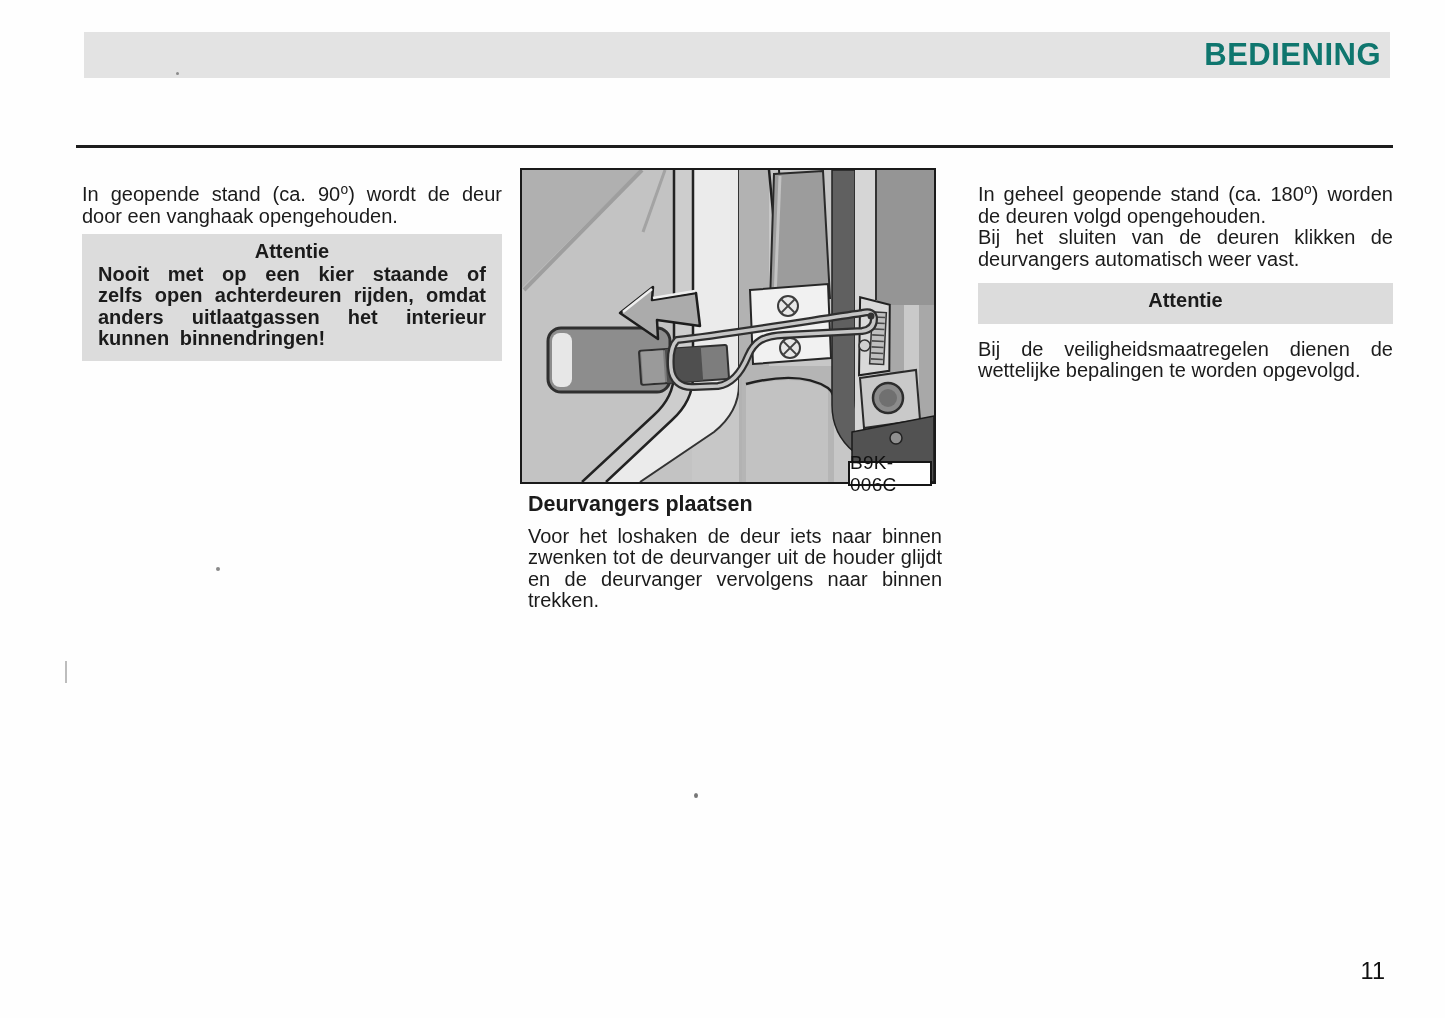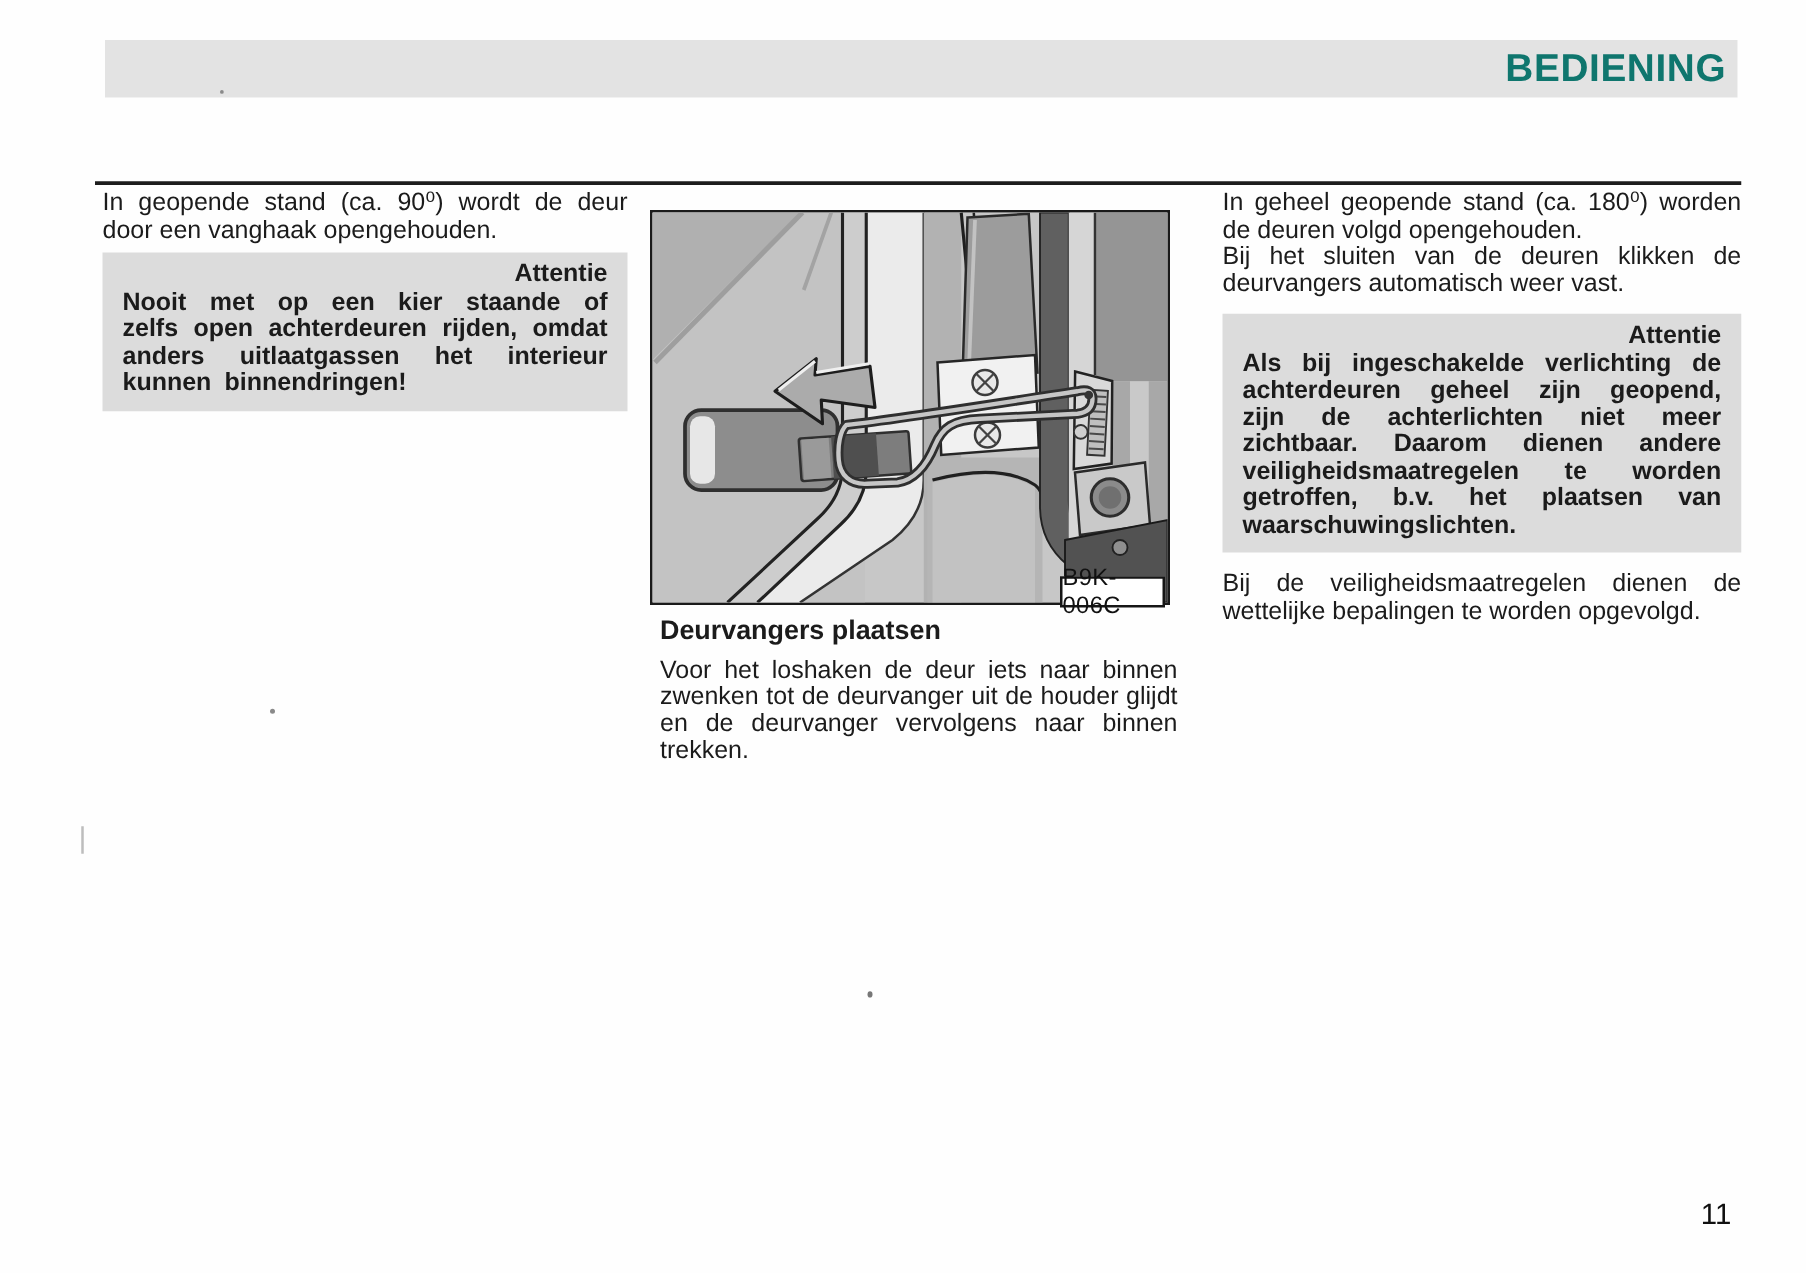--- a/index.html
+++ b/index.html
@@ -12,29 +12,29 @@
     position:absolute;left:84px;top:32px;width:1306px;height:46px;
     background:#e3e3e3;display:flex;align-items:center;justify-content:flex-end;
   }
   .header-title{
     font-weight:bold;font-size:31px;letter-spacing:.5px;color:#0f766e;padding-right:9px;
   }
   .rule{
     position:absolute;left:76px;top:145px;width:1317px;height:3px;background:#1d1d1d;
   }
   
-  .col{position:absolute;top:152px;font-size:20px;line-height:21.5px;}
+  .col{position:absolute;top:184px;font-size:20px;line-height:21.5px;}
   .col p{margin:0;text-align:justify;text-justify:inter-word;hyphens:manual;}
   #col-left{left:82px;width:420px;}
   #col-mid-text{left:528px;width:414px;}
   #col-right{left:978px;width:415px;}
   .attention{
     background:#dcdcdc;font-weight:bold;padding:7px 16px 11px 16px;
   }
-  .attention .att-title{font-weight:bold;margin:0 0 1px 0;text-align:right;}
+  .attention .att-title{font-weight:bold;margin:0 0 1px 0;text-align:center;}
   .attention p{word-spacing:5px;}
   .bold-note{font-weight:bold;word-spacing:6px;margin-top:14px !important;}
   #left-attention{margin-top:7px;}
   #right-attention{margin-top:13px;}
   #right-intro p{margin:0;}
   #right-closing{margin-top:15px !important;}
   .mid-heading{font-weight:bold;font-size:21.5px;margin:0 0 9px 0;}
   #col-mid-text p{margin:0 0 10px 0;}
   
   #figure{
@@ -154,21 +154,20 @@
     <p>Voor het loshaken de deur iets naar binnen zwenken tot de deurvanger uit de houder glijdt en de deurvanger vervolgens naar bin­nen trekken.</p>
   </div>
 
   <div class="col" id="col-right">
     <div id="right-intro">
       <p>In geheel geopende stand (ca. 180⁰) wor­den de deuren volgd opengehouden.</p>
       <p>Bij het sluiten van de deuren klikken de deurvangers automatisch weer vast.</p>
     </div>
     <div class="attention" id="right-attention">
       <p class="att-title">Attentie</p>
-      <p>Als bij ingeschakelde verlichting de achterdeuren geheel zijn ge­opend, zijn de achterlichten niet meer zichtbaar. Daarom dienen andere veiligheidsmaatregelen te worden getroffen, b.v. het plaatsen van waarschuwings­lichten.</p>
     </div>
     <p id="right-closing">Bij de veiligheidsmaatregelen dienen de wettelijke bepalingen te worden opge­volgd.</p>
   </div>
 
   <div class="page-number">11</div>
 
   <div class="speck" style="left:176px;top:72px;width:3px;height:3px;"></div>
   <div class="speck" style="left:216px;top:567px;width:4px;height:4px;"></div>
   <div class="speck" style="left:694px;top:793px;width:4px;height:5px;background:#777;"></div>
   <div class="speck" style="left:65px;top:661px;width:2px;height:22px;border-radius:0;background:#bdbdbd;"></div>

